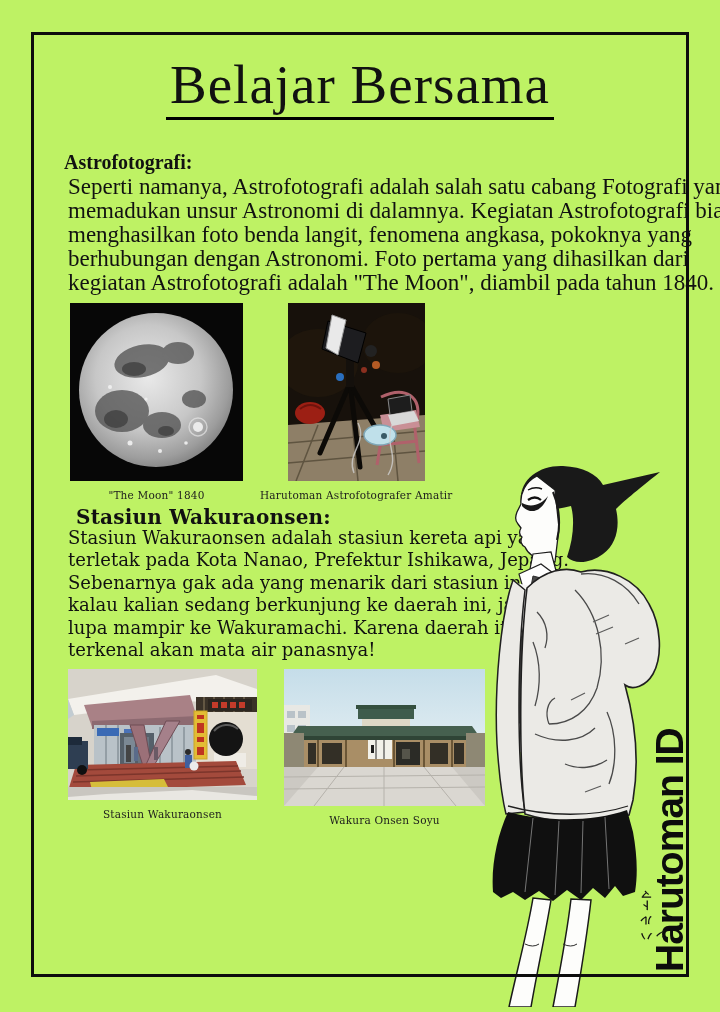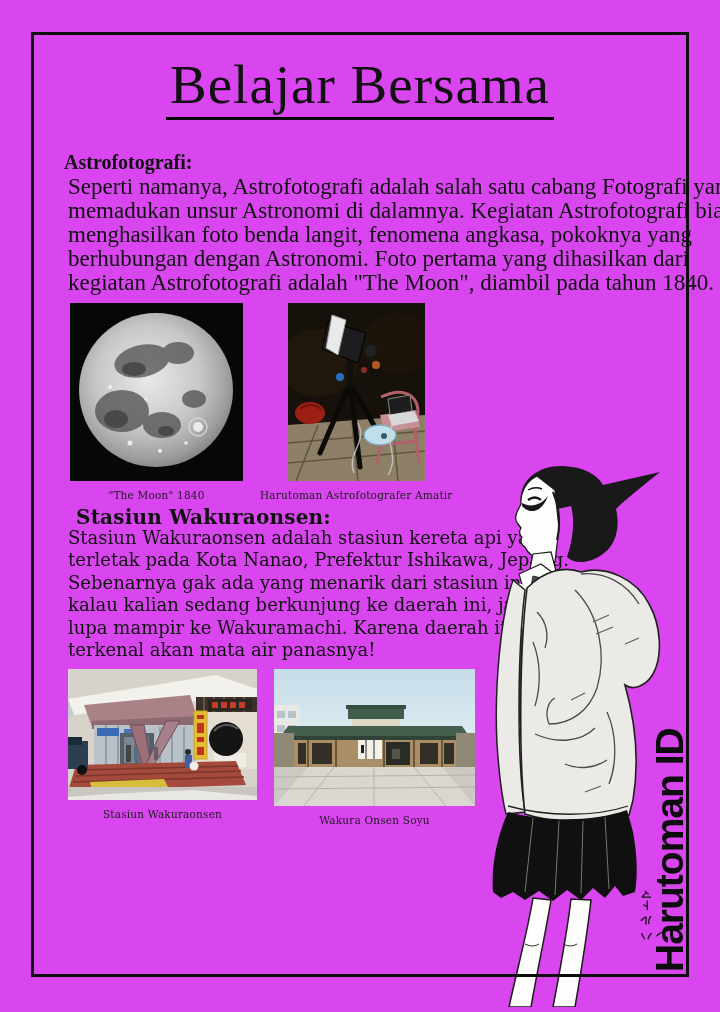--- a/index.html
+++ b/index.html
@@ -1,31 +1,31 @@
 <!DOCTYPE html>
 <html><head>
 <meta charset="utf-8">
 <style>
   html,body{margin:0;padding:0;background:#ffffff;}
-  .page{position:relative;width:720px;height:1012px;background:#d946ef;overflow:hidden;
+  .page{position:relative;width:720px;height:1012px;background:#bef264;overflow:hidden;
         font-family:"Liberation Serif",serif;color:#111;}
   .frame{position:absolute;left:31px;top:32px;width:658px;height:945px;
          border:3px solid #0d0d0d;box-sizing:border-box;z-index:5;pointer-events:none;}
   .title-wrap{position:absolute;left:0;top:56px;width:720px;text-align:center;z-index:2;}
   .title{display:inline-block;font-size:55px;line-height:1.05;letter-spacing:1px;
          border-bottom:3px solid #000;padding:0 4px 3px 4px;}
   .heading1{position:absolute;left:64px;top:151px;font-size:20px;font-weight:bold;z-index:2;}
   .body1{position:absolute;left:68px;top:175px;font-size:23px;line-height:24px;
          white-space:pre;z-index:2;}
   .heading2{position:absolute;left:76px;top:505px;font-size:20px;font-weight:bold;
             font-family:"DejaVu Serif","Liberation Serif",serif;letter-spacing:.2px;z-index:2;}
   .body2{position:absolute;left:68px;top:527px;font-size:18px;line-height:22.4px;
          font-family:"DejaVu Serif","Liberation Serif",serif;white-space:pre;z-index:2;}
   .figrow1{position:absolute;left:70px;top:303px;display:flex;gap:17px;z-index:2;}
-  .figrow2{position:absolute;left:68px;top:669px;display:flex;gap:17px;z-index:2;}
+  .figrow2{position:absolute;left:68px;top:669px;display:flex;gap:27px;z-index:2;}
   figure{margin:0;display:flex;flex-direction:column;align-items:center;}
   .imgbox{display:block;overflow:hidden;}
   figcaption{font-family:"DejaVu Serif",serif;font-size:10.5px;color:#1c1c1c;
              margin-top:4px;letter-spacing:.2px;}
   .footer{position:absolute;left:39px;top:913px;z-index:6;
           font-family:"Liberation Sans",sans-serif;font-size:13px;line-height:15.8px;
           color:#3b3b3b;white-space:pre;}
   .girl{position:absolute;left:475px;top:462px;width:200px;height:545px;z-index:4;}
   .brand{position:absolute;left:648px;top:727px;height:245px;width:44px;z-index:6;
          writing-mode:vertical-rl;transform:rotate(180deg);

